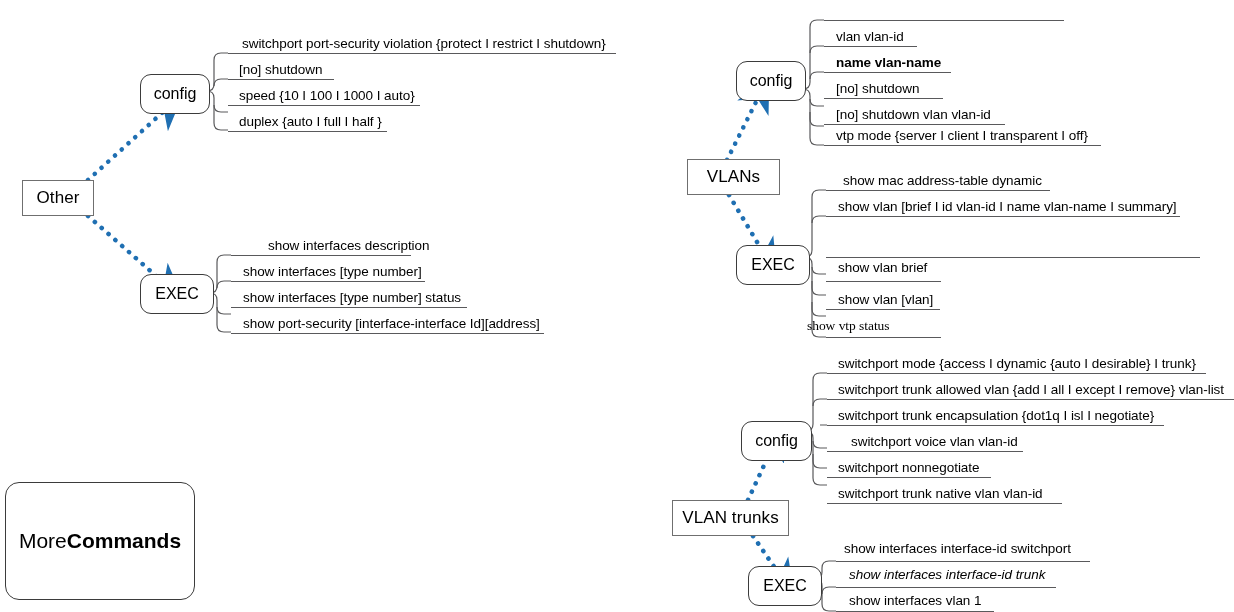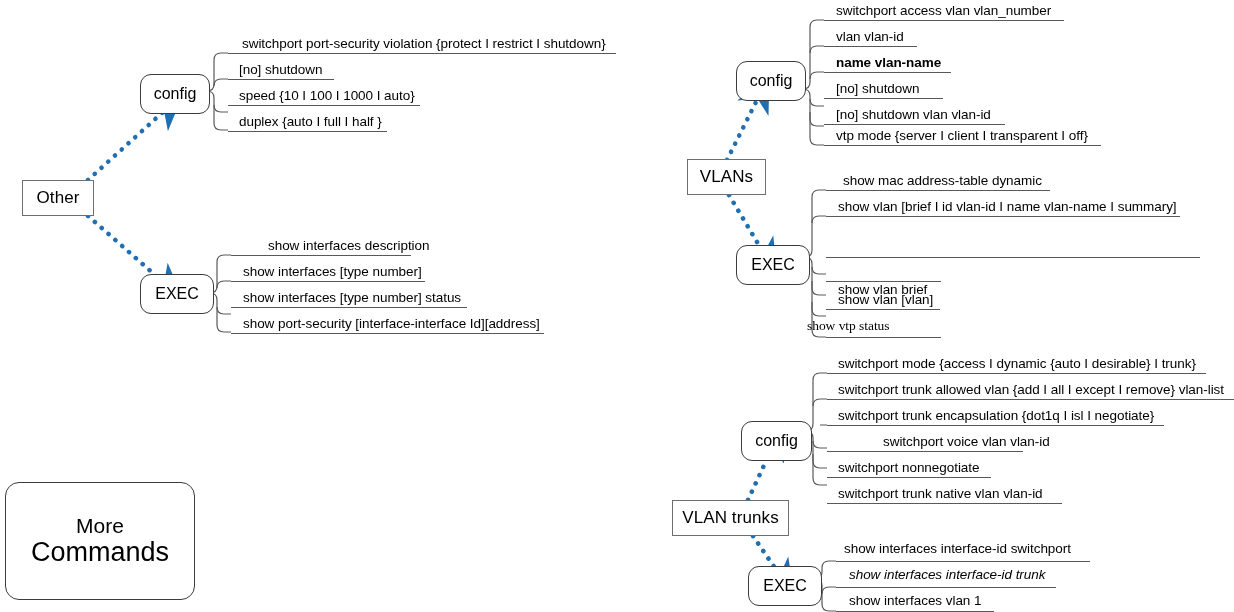--- a/index.html
+++ b/index.html
@@ -45,27 +45,27 @@
     white-space:nowrap;
   }
 
   
   .more-box{
     position:absolute;
     box-sizing:border-box;
     border:1.5px solid #3b3b3b;
     border-radius:14px;
     background:#ffffff;
-    display:flex;flex-direction:column;
+    display:flex;flex-direction:row;
     align-items:center;justify-content:center;
     color:#000000;
     line-height:1.08;
   }
   .more-box .l1{font-size:21px;}
-  .more-box .l2{font-size:27px;}
+  .more-box .l2{font-size:21px;font-weight:bold;}
 
   
   .cmd{
     position:absolute;
     color:#000000;
     font-size:13.5px;
     line-height:15px;
     white-space:pre;
     letter-spacing:-0.05px;
   }
@@ -115,21 +115,21 @@
     <path fill="none" stroke="#59595b" stroke-width="1.2" d="M827,399 L820,399 Q813,399 813,406 M827,425 L820,425 M813,441 Q813,448 820,448 L827,448 M813,454 L813,461 Q813,468 820,468 L827,468"></path>
 
     <path fill="none" stroke="#59595b" stroke-width="1.2" d="M836,561 L829,561 Q822,561 822,568 L822,572 Q822,579 815,579 Q822,579 822,586 L822,604 Q822,611 829,611 L836,611"></path>
     <path fill="none" stroke="#59595b" stroke-width="1.2" d="M836,587 L829,587 Q822,587 822,594"></path>
   </svg>
 
   <div class="topic-box" style="left:22px;top:180px;width:72px;height:36px;">
     <span>Other</span>
   </div>
 
-  <div class="topic-box" style="left:687px;top:159px;width:79px;height:36px;">
+  <div class="topic-box" style="left:687px;top:159px;width:93px;height:36px;">
     <span>VLANs</span>
   </div>
 
   <div class="topic-box" style="left:672px;top:500px;width:117px;height:36px;">
     <span>VLAN trunks</span>
   </div>
 
   <div class="more-box" style="left:5px;top:482px;width:190px;height:118px;">
     <span class="l1">More</span>
     <span class="l2">Commands</span>
@@ -173,21 +173,20 @@
 
   <div class="cmd" style="left:243px;top:264px;">show interfaces [type number]</div>
   <div class="rule" style="left:231px;top:281px;width:194px;"></div>
 
   <div class="cmd" style="left:243px;top:290px;">show interfaces [type number] status</div>
   <div class="rule" style="left:231px;top:307px;width:236px;"></div>
 
   <div class="cmd" style="left:243px;top:316px;">show port-security [interface-interface Id][address]</div>
   <div class="rule" style="left:231px;top:333px;width:313px;"></div>
 
-  <div class="cmd" style="left:836px;top:3px;">switchport access vlan vlan_number</div>
   <div class="rule" style="left:824px;top:20px;width:240px;"></div>
 
   <div class="cmd" style="left:836px;top:29px;">vlan vlan-id</div>
   <div class="rule" style="left:824px;top:46px;width:93px;"></div>
 
   <div class="cmd" style="left:836px;top:55px;font-weight:bold;">name vlan-name</div>
   <div class="rule" style="left:824px;top:72px;width:127px;"></div>
 
   <div class="cmd" style="left:836px;top:81px;">[no] shutdown</div>
   <div class="rule" style="left:824px;top:98px;width:119px;"></div>
@@ -199,39 +198,39 @@
   <div class="rule" style="left:824px;top:145px;width:277px;"></div>
 
   <div class="cmd" style="left:843px;top:173px;">show mac address-table dynamic</div>
   <div class="rule" style="left:826px;top:190px;width:224px;"></div>
 
   <div class="cmd" style="left:838px;top:199px;">show vlan [brief I id vlan-id I name vlan-name I summary]</div>
   <div class="rule" style="left:826px;top:216px;width:354px;"></div>
 
   <div class="rule" style="left:826px;top:257px;width:374px;"></div>
 
-  <div class="cmd" style="left:838px;top:282px;">show vlan brief</div>
+  <div class="cmd" style="left:838px;top:260px;">show vlan brief</div>
   <div class="rule" style="left:826px;top:281px;width:115px;"></div>
 
   <div class="cmd" style="left:838px;top:292px;">show vlan [vlan]</div>
   <div class="rule" style="left:826px;top:309px;width:114px;"></div>
 
   <div class="cmd" style="left:807px;top:318px;font-family:Liberation Serif, serif;">show vtp status</div>
   <div class="rule" style="left:826px;top:337px;width:115px;"></div>
 
   <div class="cmd" style="left:838px;top:356px;">switchport mode {access I dynamic {auto I desirable} I trunk}</div>
   <div class="rule" style="left:827px;top:373px;width:379px;"></div>
 
   <div class="cmd" style="left:838px;top:382px;">switchport trunk allowed vlan {add I all I except I remove} vlan-list</div>
   <div class="rule" style="left:827px;top:399px;width:407px;"></div>
 
   <div class="cmd" style="left:838px;top:408px;">switchport trunk encapsulation {dot1q I isl I negotiate}</div>
   <div class="rule" style="left:827px;top:425px;width:337px;"></div>
 
-  <div class="cmd" style="left:883px;top:434px;text-align:center;">switchport voice vlan vlan-id</div>
+  <div class="cmd" style="left:851px;top:434px;text-align:center;">switchport voice vlan vlan-id</div>
   <div class="rule" style="left:827px;top:451px;width:196px;"></div>
 
   <div class="cmd" style="left:838px;top:460px;">switchport nonnegotiate</div>
   <div class="rule" style="left:827px;top:477px;width:164px;"></div>
 
   <div class="cmd" style="left:838px;top:486px;">switchport trunk native vlan vlan-id</div>
   <div class="rule" style="left:827px;top:503px;width:235px;"></div>
 
   <div class="cmd" style="left:844px;top:541px;">show interfaces interface-id switchport</div>
   <div class="rule" style="left:836px;top:561px;width:254px;"></div>

